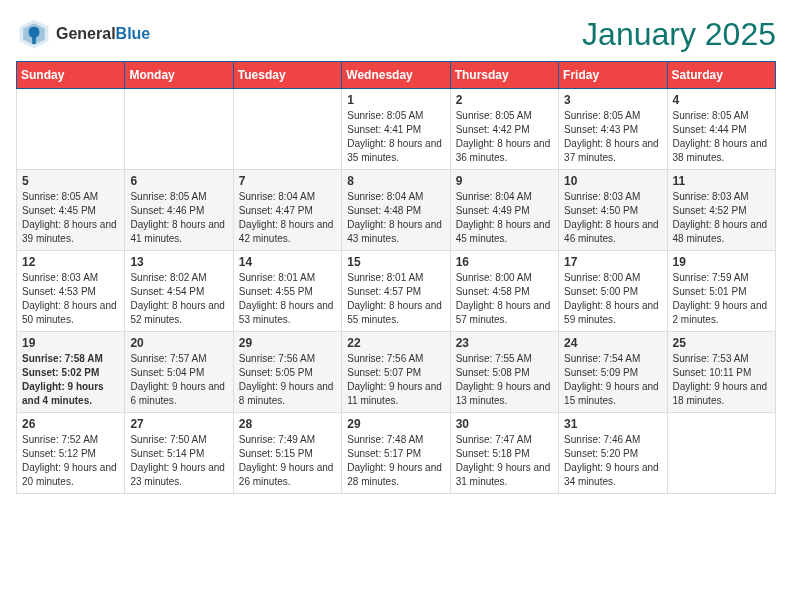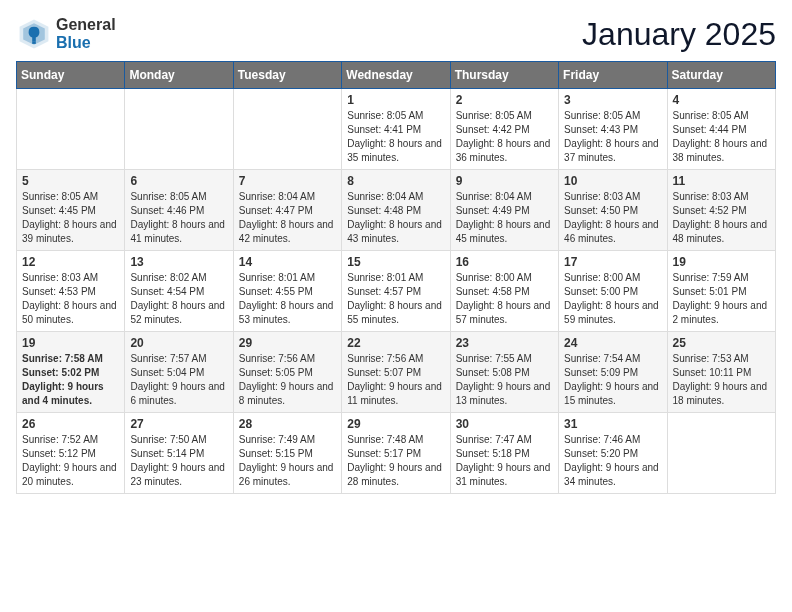--- a/index.html
+++ b/index.html
@@ -16,50 +16,50 @@
       justify-content: space-between;
       margin-bottom: 8px;
     }
     .logo {
       display: flex;
       align-items: center;
       gap: 4px;
     }
     .logo-text {
       display: flex;
-      flex-direction: column;
+      flex-direction: row;
       font-size: 16px;
       font-weight: bold;
       line-height: 1.1;
     }
     .logo-general { color: #333; }
     .logo-blue { color: #1a6faf; }
     .logo-icon {
       width: 36px;
       height: 36px;
     }
     .title-block {
       text-align: right;
     }
     .month-title {
       font-size: 32px;
       font-weight: normal;
-      color: #0f172a;
+      color: #0f766e;
     }
     .location {
       font-size: 14px;
       color: #555;
     }
     .calendar {
       width: 100%;
       border-collapse: collapse;
       border: 1px solid #ccc;
     }
     .calendar th {
-      background-color: #737373;
+      background-color: #ef4444;
       color: #fff;
       font-size: 12px;
       font-weight: bold;
       padding: 6px 4px;
       text-align: left;
       border: 1px solid #1a5a9f;
     }
     .calendar td {
       width: 108px;
       vertical-align: top;

